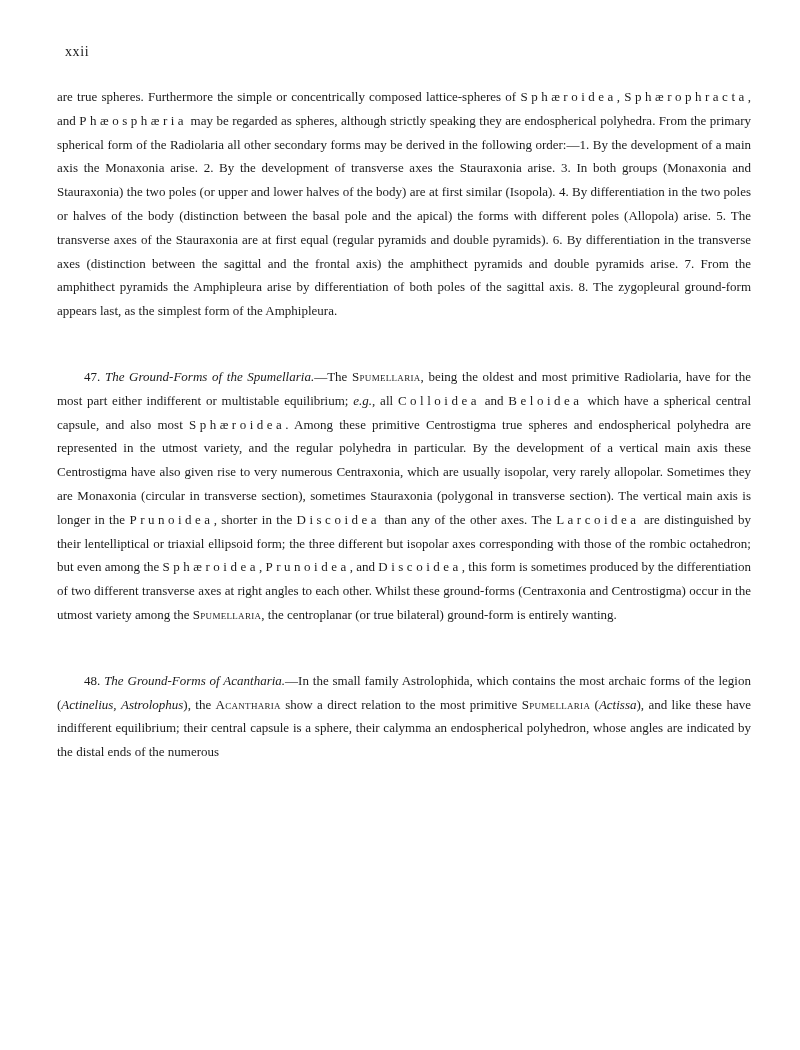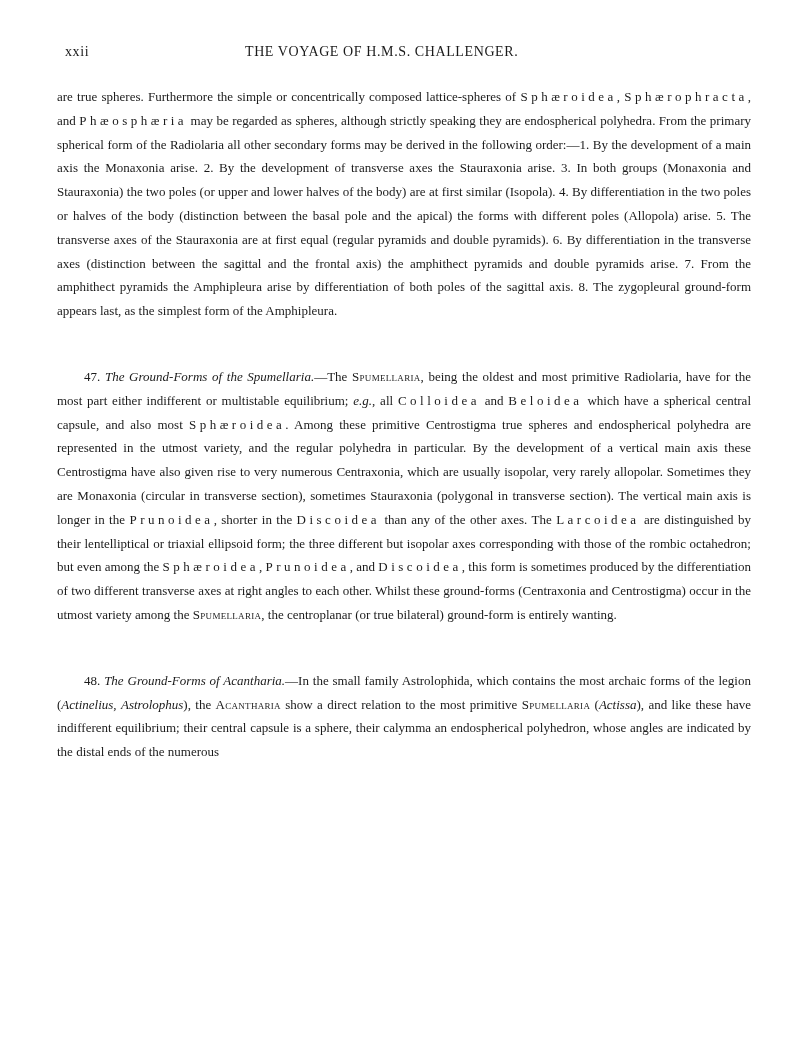--- a/index.html
+++ b/index.html
@@ -27,21 +27,20 @@
   .sp { letter-spacing: 3.5px; }
   .sc { font-variant: small-caps; letter-spacing: 0.3px; }
   i { }
 </style>
 </head>
 <body>
 
 <div class="page">
   <div class="running-head">
     <span class="folio">xxii</span>
-    <span class="running-title">THE VOYAGE OF H.M.S. CHALLENGER.</span>
   </div>
 
   <div class="body-text">
     <p class="cont"><span>are true spheres.  Furthermore the simple or concentrically composed lattice-spheres of </span><span class="sp">Sphæroidea</span><span>, </span><span class="sp">Sphærophracta</span><span>, and </span><span class="sp">Phæosphæria</span><span> may be regarded as spheres, although strictly speaking they are endospherical polyhedra.  From the primary spherical form of the Radiolaria all other secondary forms may be derived in the following order:—1. By the development of a main axis the Monaxonia arise.  2. By the development of transverse axes the Stauraxonia arise.  3. In both groups (Monaxonia and Stauraxonia) the two poles (or upper and lower halves of the body) are at first similar (Isopola).  4. By differentiation in the two poles or halves of the body (distinction between the basal pole and the apical) the forms with different poles (Allopola) arise. 5. The transverse axes of the Stauraxonia are at first equal (regular pyramids and double pyramids).  6. By differentiation in the transverse axes (distinction between the sagittal and the frontal axis) the amphithect pyramids and double pyramids arise. 7. From the amphithect pyramids the Amphipleura arise by differentiation of both poles of the sagittal axis.  8. The zygopleural ground-form appears last, as the simplest form of the Amphipleura.</span></p>
     <div class="gap1"></div>
     <p class="indent"><span>47. </span><i>The Ground-Forms of the Spumellaria.</i><span>—The </span><span class="sc">Spumellaria</span><span>, being the oldest and most primitive Radiolaria, have for the most part either indifferent or multistable equilibrium; </span><i>e.g.</i><span>, all </span><span class="sp">Colloidea</span><span> and </span><span class="sp">Beloidea</span><span> which have a spherical central capsule, and also most </span><span class="sp">Sphæroidea</span><span>.  Among these primitive Centrostigma true spheres and endospherical polyhedra are represented in the utmost variety, and the regular polyhedra in particular.  By the development of a vertical main axis these Centrostigma have also given rise to very numerous Centraxonia, which are usually isopolar, very rarely allopolar.  Sometimes they are Monaxonia (circular in transverse section), sometimes Stauraxonia (polygonal in transverse section).  The vertical main axis is longer in the </span><span class="sp">Prunoidea</span><span>, shorter in the </span><span class="sp">Discoidea</span><span> than any of the other axes. The </span><span class="sp">Larcoidea</span><span> are distinguished by their lentelliptical or triaxial ellipsoid form; the three different but isopolar axes corresponding with those of the rombic octahedron; but even among the </span><span class="sp">Sphæroidea</span><span>, </span><span class="sp">Prunoidea</span><span>, and </span><span class="sp">Discoidea</span><span>, this form is sometimes produced by the differentiation of two different transverse axes at right angles to each other.  Whilst these ground-forms (Centraxonia and Centrostigma) occur in the utmost variety among the </span><span class="sc">Spumellaria</span><span>, the centroplanar (or true bilateral) ground-form is entirely wanting.</span></p>
     <div class="gap2"></div>
     <p class="indent"><span>48. </span><i>The Ground-Forms of Acantharia.</i><span>—In the small family Astrolophida, which contains the most archaic forms of the legion (</span><i>Actinelius</i><span>, </span><i>Astrolophus</i><span>), the </span><span class="sc">Acantharia</span><span> show a direct relation to the most primitive </span><span class="sc">Spumellaria</span><span> (</span><i>Actissa</i><span>), and like these have indifferent equilibrium; their central capsule is a sphere, their calymma an endospherical polyhedron, whose angles are indicated by the distal ends of the numerous</span></p>
   </div>
 </div>

